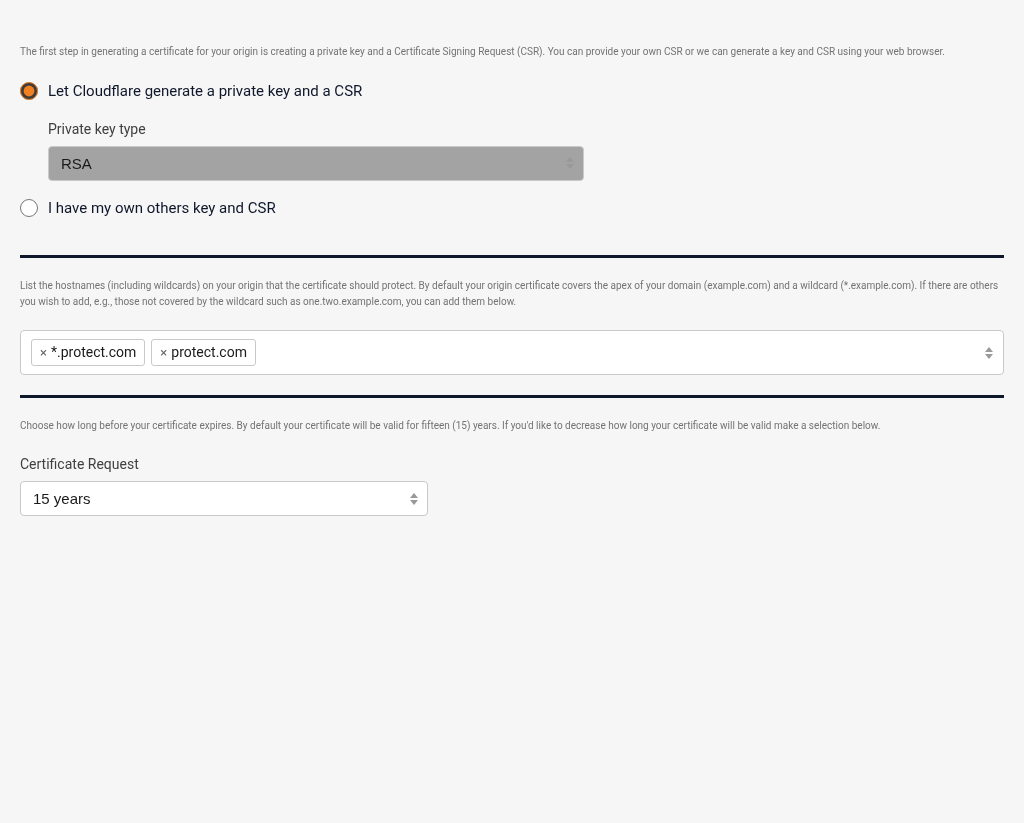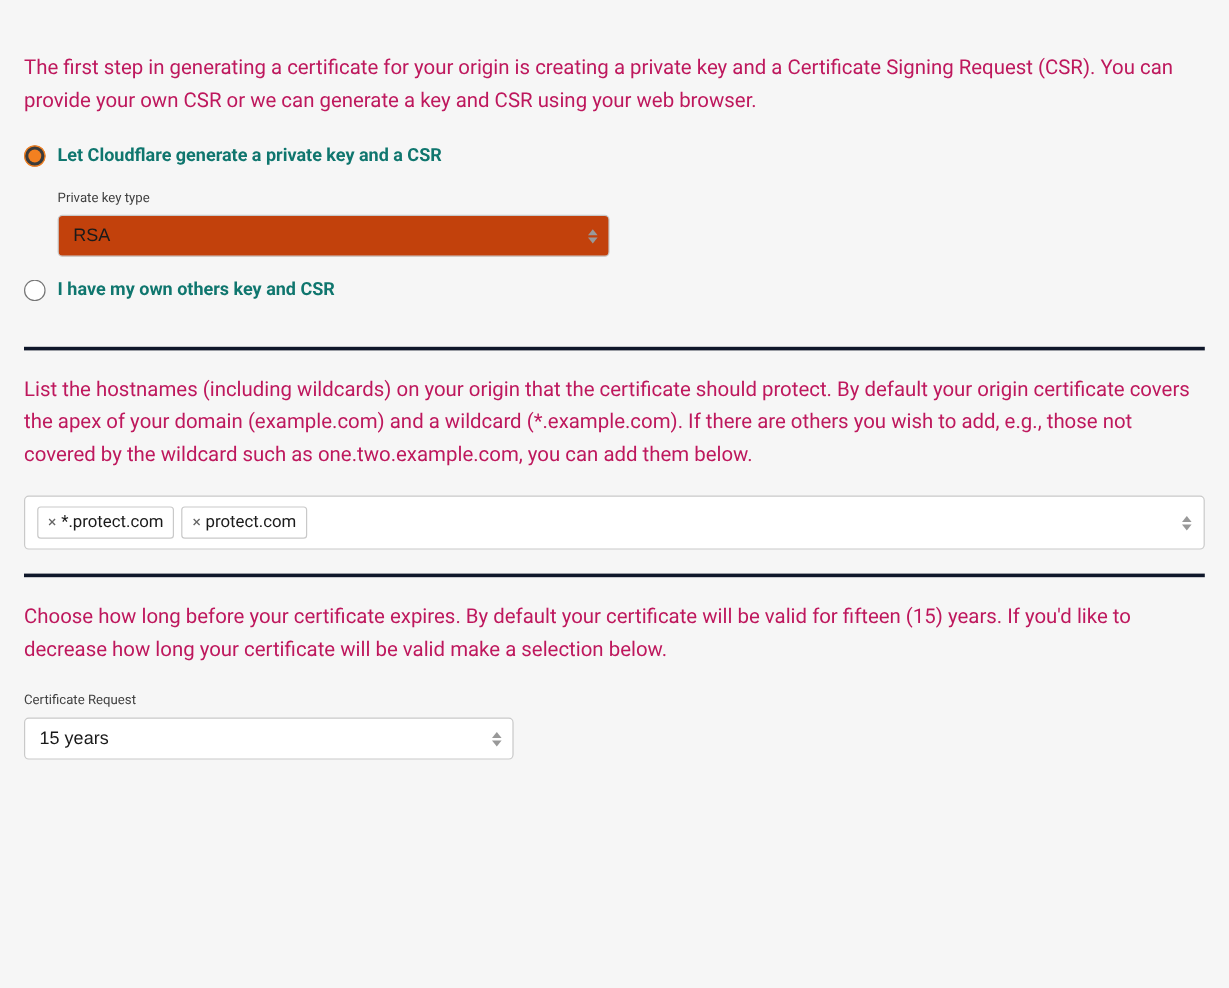--- a/index.html
+++ b/index.html
@@ -20,22 +20,22 @@
 
     .section {
       padding: 20px 0;
     }
 
     .section + .section {
       border-top: 3px solid #0f172a;
     }
 
     .description {
-      color: #be185d;
-      font-size: 17px;
+      color: #737373;
+      font-size: 10px;
       line-height: 1.6;
       margin-bottom: 20px;
     }
 
     .radio-option {
       display: flex;
       align-items: center;
       gap: 10px;
       margin-bottom: 16px;
       cursor: pointer;
@@ -44,50 +44,49 @@
     .radio-option input[type="radio"] {
       width: 18px;
       height: 18px;
       accent-color: #f38020;
       cursor: pointer;
       flex-shrink: 0;
     }
 
     .radio-label {
       font-size: 15px;
-      color: #0f766e;
-      font-weight: bold;
+      color: #0f172a;
     }
 
     .field-group {
       margin-left: 28px;
       margin-bottom: 16px;
     }
 
     .field-label {
-      font-size: 11px;
+      font-size: 14px;
       color: #404040;
       margin-bottom: 6px;
     }
 
     .select-wrapper {
       position: relative;
       display: inline-block;
     }
 
     .select-control {
       appearance: none;
       -webkit-appearance: none;
-      background: #c2410c;
+      background: #a3a3a3;
       border: 1px solid #c9c9c9;
       border-radius: 4px;
       padding: 8px 36px 8px 12px;
       font-size: 15px;
       color: #1a1a1a;
-      width: 460px;
+      width: 536px;
       cursor: pointer;
       outline: none;
     }
 
     .select-arrow {
       position: absolute;
       right: 10px;
       top: 50%;
       transform: translateY(-50%);
       pointer-events: none;

